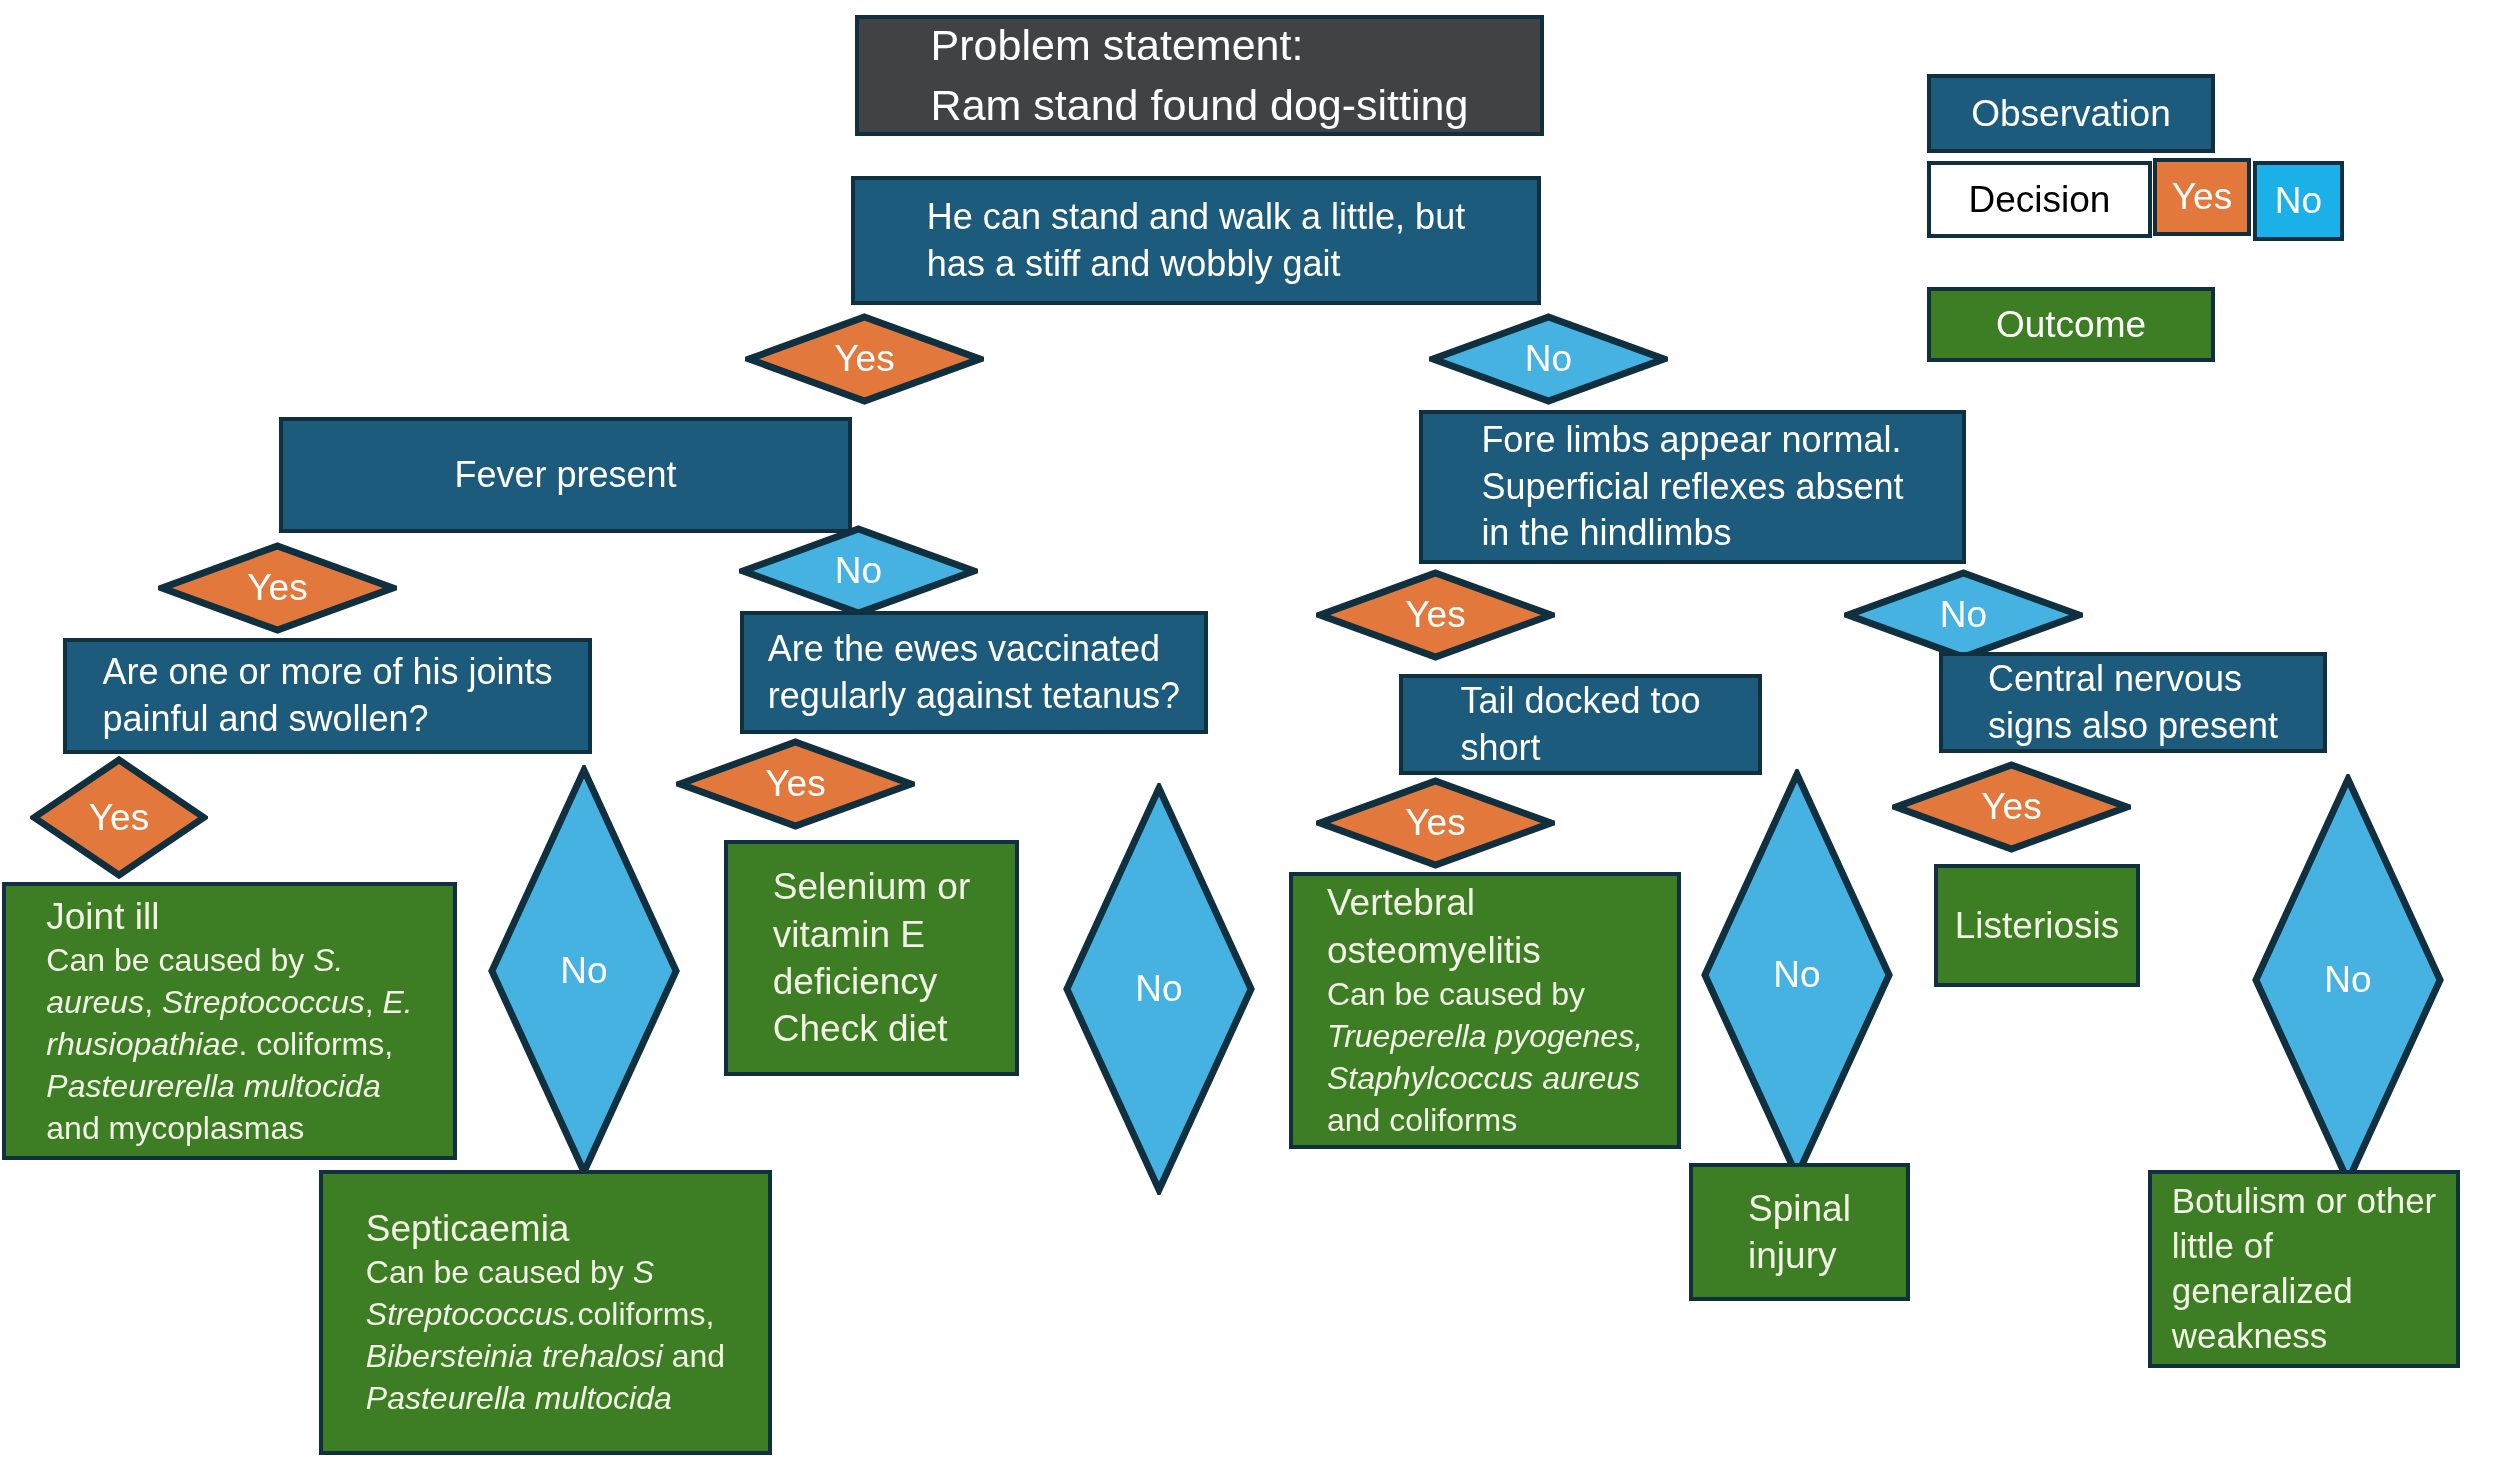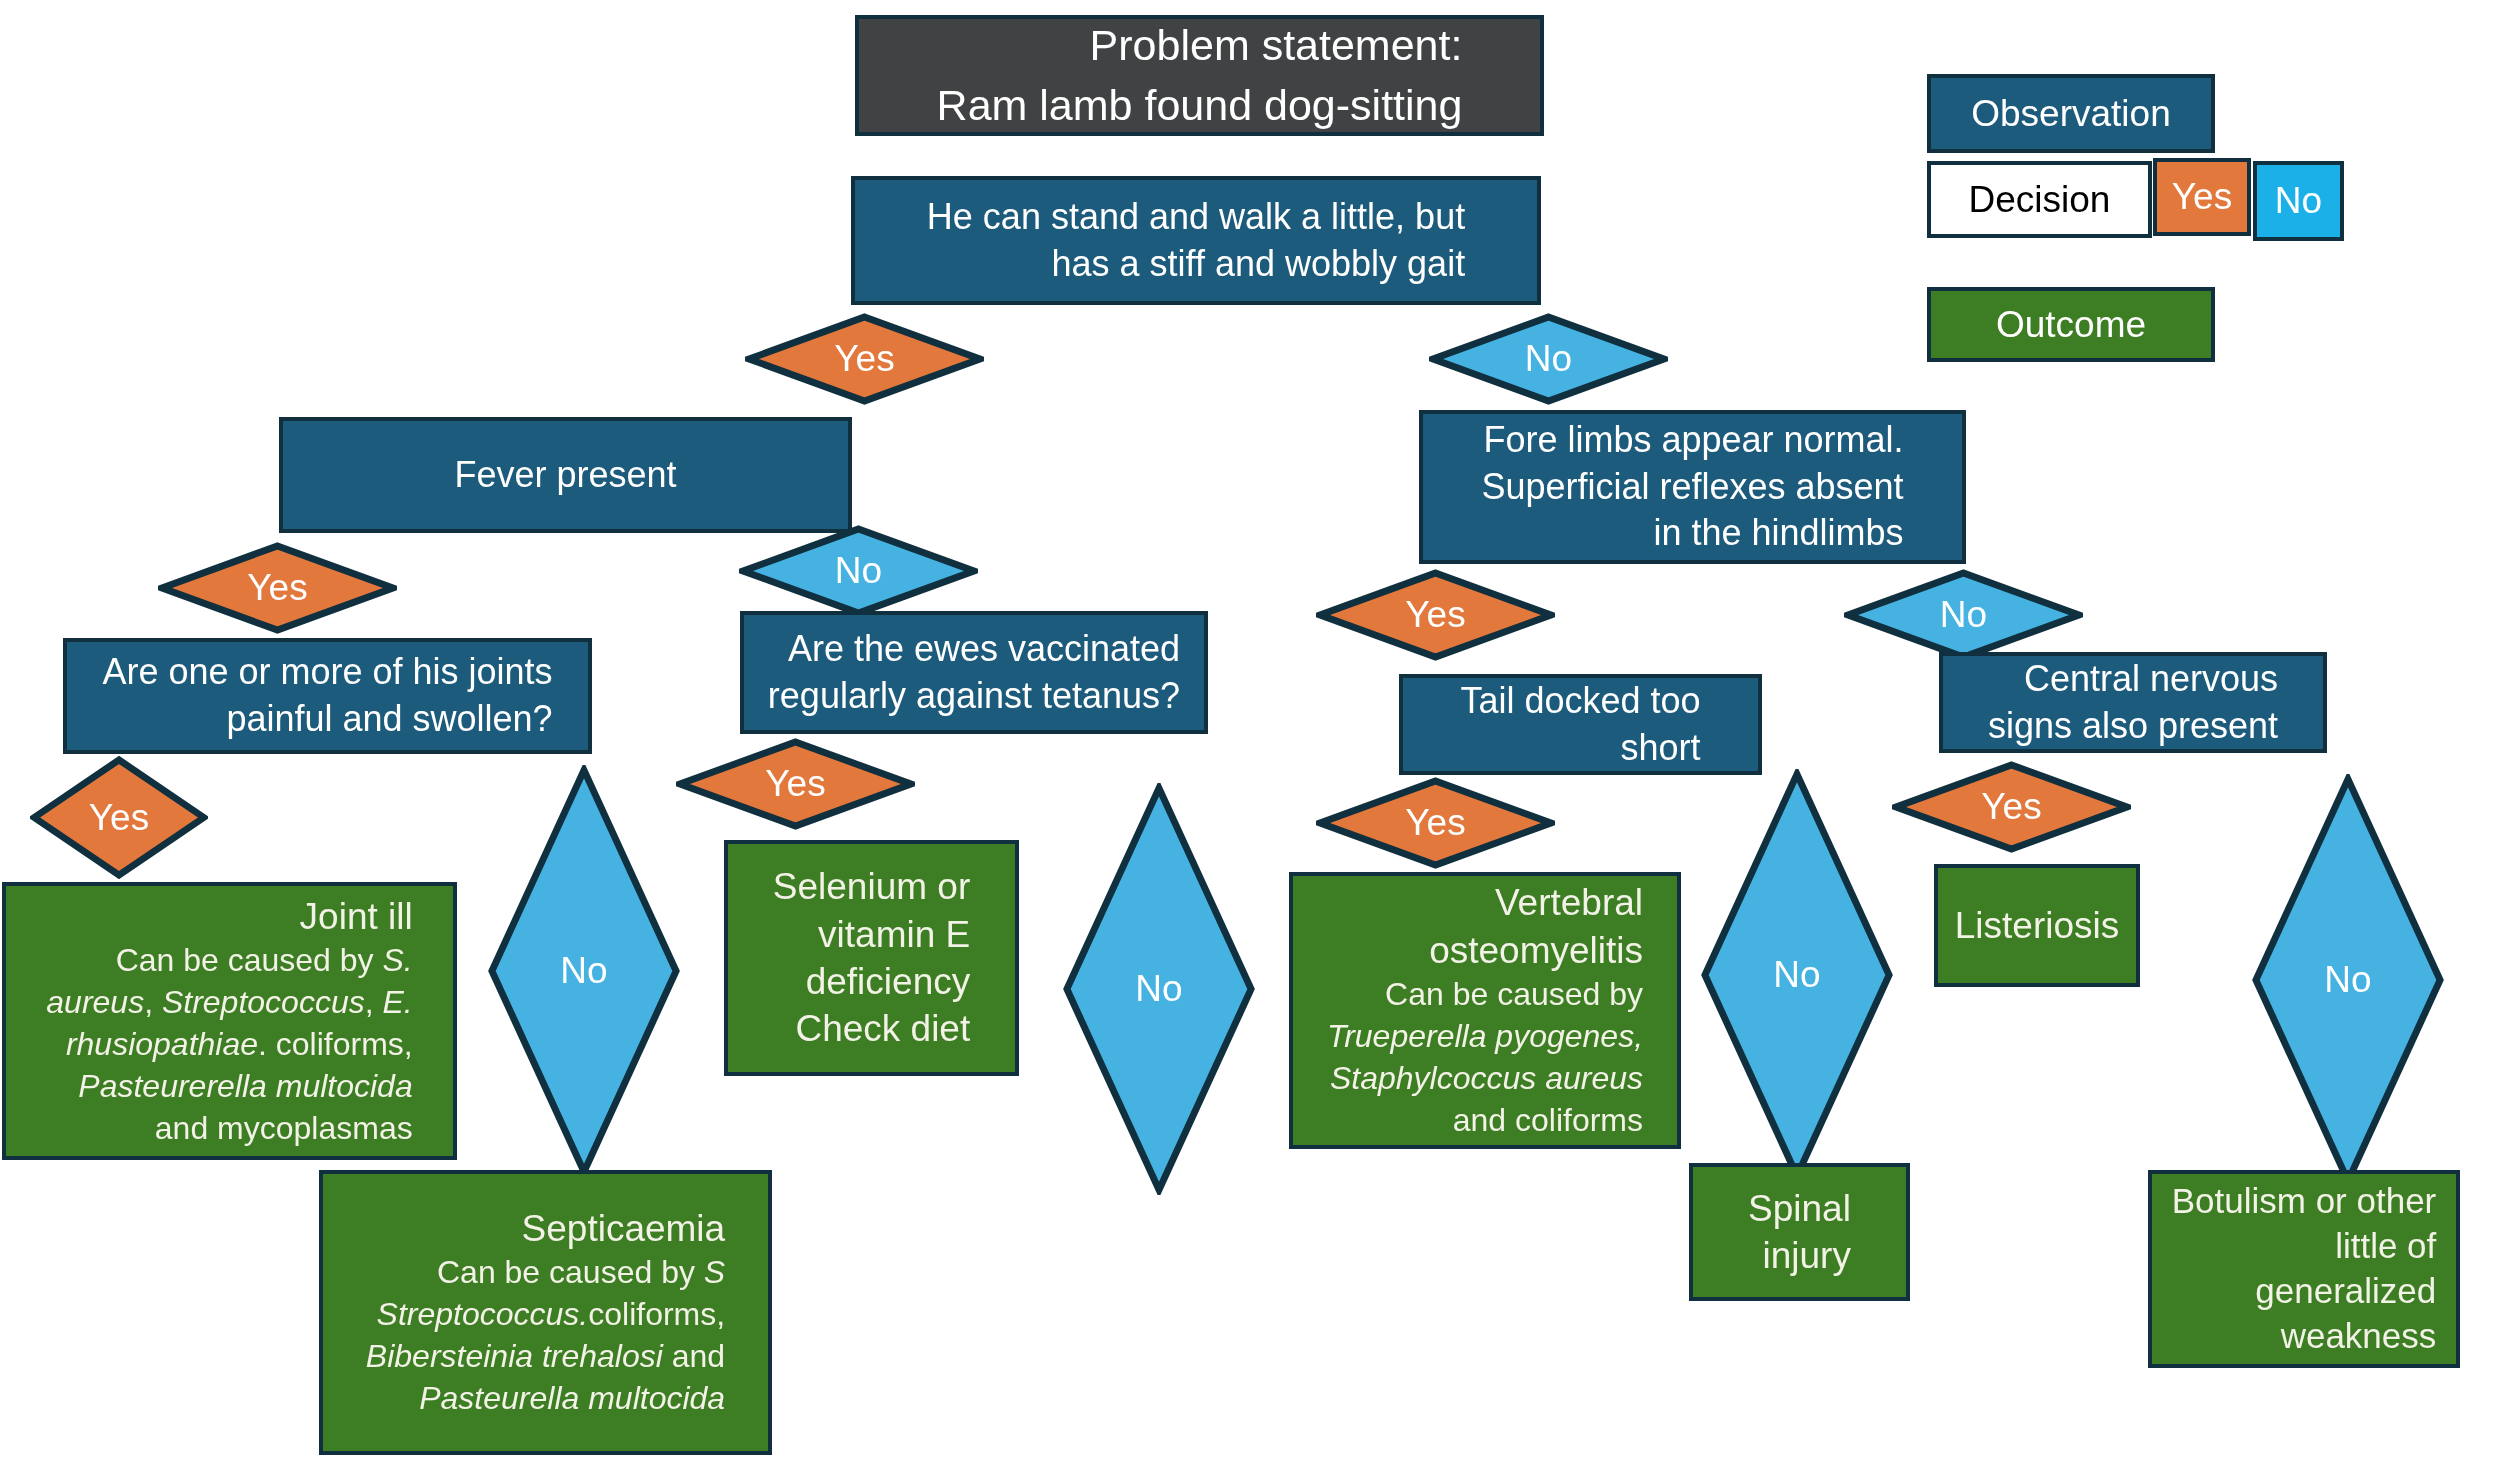--- a/index.html
+++ b/index.html
@@ -1,20 +1,20 @@
 <!DOCTYPE html>
 <html><head>
 <meta charset="utf-8">
 <style>
   html,body{margin:0;padding:0;background:#ffffff;}
   .stage{position:relative;width:2509px;height:1463px;background:#ffffff;
          font-family:"Liberation Sans",sans-serif;overflow:hidden;}
   .box{position:absolute;box-sizing:border-box;border:4.9px solid #10303F;
        display:flex;align-items:center;justify-content:center;
-       text-align:right;}
+       text-align:left;}
   .obs{background:#1D5B7C;color:#ffffff;font-size:36px;line-height:1.3;}
   .out{background:#3D7D23;color:#F2F2E6;font-size:37px;line-height:1.28;}
   .out .sub{font-size:32px;line-height:1.31;font-weight:normal;}
   .problem{background:#404243;color:#ffffff;font-size:43px;line-height:1.4;}
   .dia{position:absolute;}
   .dia svg{display:block;}
   .dlab{position:absolute;left:0;top:0;right:0;bottom:0;display:flex;
         align-items:center;justify-content:center;color:#ffffff;font-size:37px;}
   .pg-yes{fill:#E3783C;stroke:#10303F;stroke-width:7;}
   .pg-no{fill:#45B2E2;stroke:#10303F;stroke-width:7;}
@@ -25,21 +25,21 @@
   .leg-yes{background:#E3783C;color:#fff;}
   .leg-no{background:#1CB0E8;color:#fff;}
   .leg-out{background:#3D7D23;color:#fff;margin-top:40px;}
 </style>
 </head>
 <body>
 
 <div class="stage">
 
   <div class="box problem" style="left:855px;top:14.7px;width:689px;height:121px;">
-    <div><span>Problem statement:</span><br><span>Ram lamb found dog-sitting</span></div>
+    <div><span>Problem statement:</span><br><span>Ram stand found dog-sitting</span></div>
   </div>
 
   <div class="leg leg-obs" style="left:1927px;top:74px;width:288px;height:79px;">
     <span>Observation</span>
   </div>
   <div class="leg leg-dec" style="left:1927px;top:161px;width:225px;height:77px;">
     <span>Decision</span>
   </div>
   <div class="leg leg-yes" style="left:2153px;top:158px;width:98px;height:78px;">
     <span>Yes</span>

